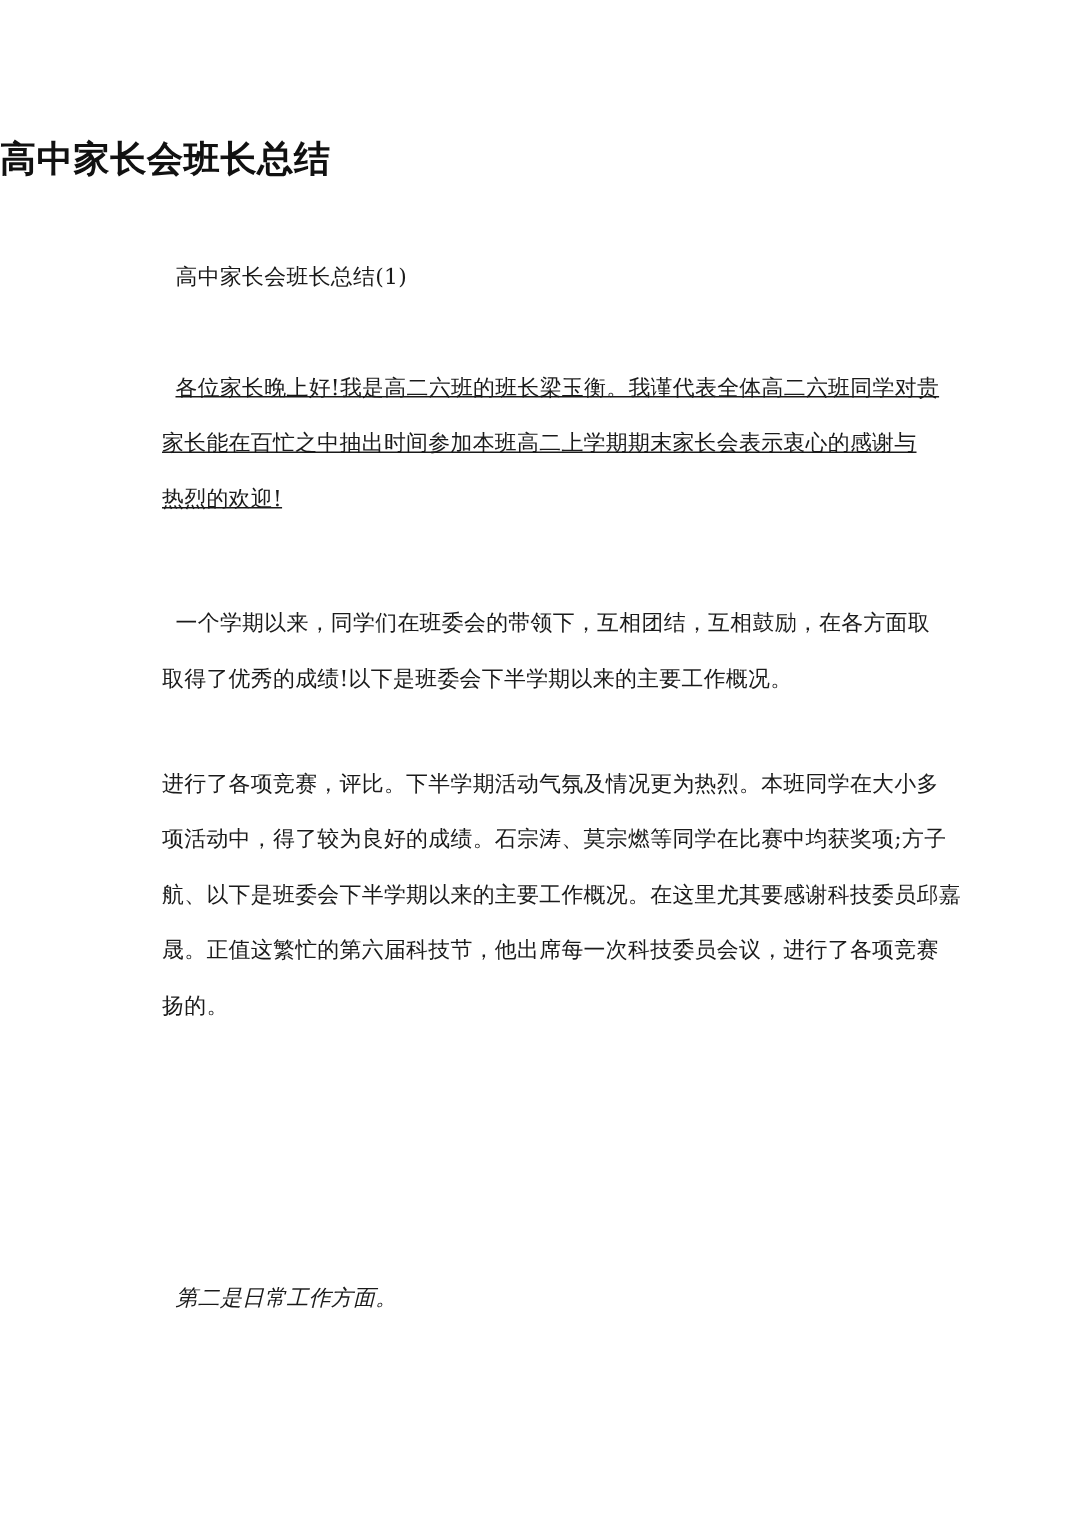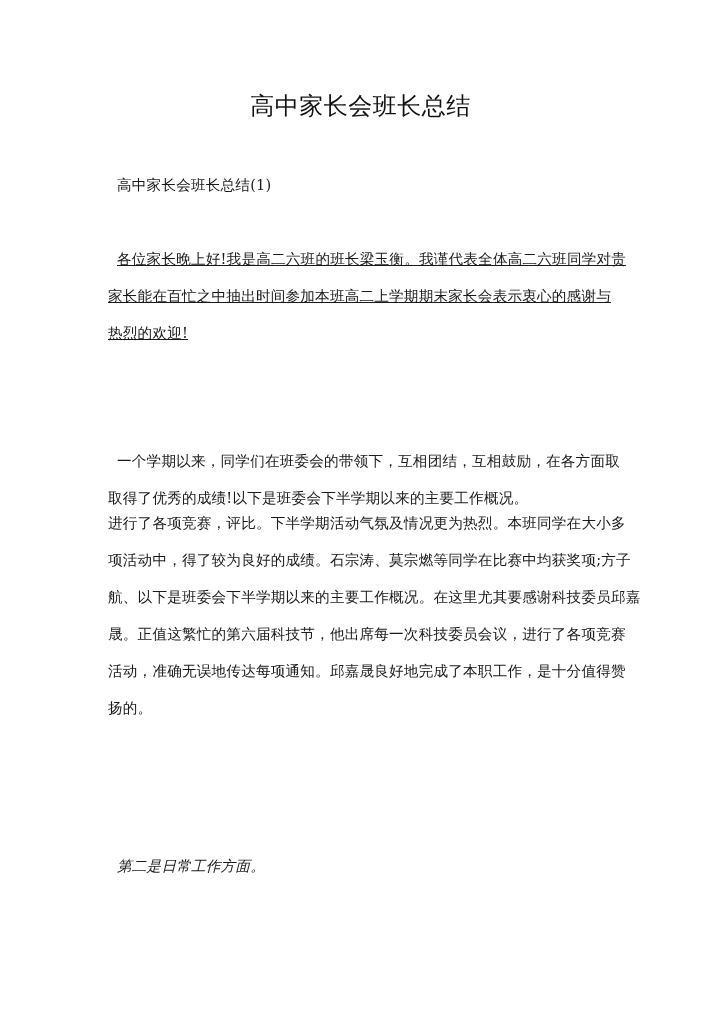--- a/index.html
+++ b/index.html
@@ -1,26 +1,26 @@
 <!DOCTYPE html>
 <html><head>
 <meta charset="utf-8">
 <style>
   html, body { margin: 0; padding: 0; background: #ffffff; }
   body { width: 721px; height: 1020px; position: relative; overflow: hidden;
          font-family: "DejaVu Serif", "Liberation Serif", serif; color: #1a1a1a; }
   .page { position: absolute; left: 0; top: 0; width: 721px; height: 1020px; }
-  .title { position: absolute; top: 88px; left: 0; width: 721px; text-align: center;
-           font-size: 24px; line-height: 36px; letter-spacing: 0.5px; color: #111; }
+  .title { position: absolute; top: 88px; left: 0; width: 721px; text-align: left;
+           font-size: 24px; line-height: 36px; letter-spacing: 0.5px; color: #111; font-weight: bold; }
   .para { position: absolute; left: 108px; width: 508px; font-size: 14.6px;
           line-height: 37px; letter-spacing: 0.2px; text-align: justify; }
   .para .indent { display: inline-block; width: 9px; }
   .subhead { top: 166px; }
   .p1 { top: 240px; text-decoration: underline; }
-  .p2 { top: 442px; }
+  .p2 { top: 397px; }
   .p3 { top: 504px; }
   .p4 { top: 847px; font-style: italic; }
   .line { display: block; white-space: nowrap; }
 </style>
 </head>
 <body>
 
 <div class="page">
   <div class="title">高中家长会班长总结</div>
 
@@ -37,20 +37,19 @@
   <div class="para p2">
     <span class="line"><span class="indent"></span><span>一个学期以来，同学们在班委会的带领下，互相团结，互相鼓励，在各方面取</span></span>
     <span class="line">取得了优秀的成绩!以下是班委会下半学期以来的主要工作概况。</span>
   </div>
 
   <div class="para p3">
     <span class="line">进行了各项竞赛，评比。下半学期活动气氛及情况更为热烈。本班同学在大小多</span>
     <span class="line">项活动中，得了较为良好的成绩。石宗涛、莫宗燃等同学在比赛中均获奖项;方子</span>
     <span class="line">航、以下是班委会下半学期以来的主要工作概况。在这里尤其要感谢科技委员邱嘉</span>
     <span class="line">晟。正值这繁忙的第六届科技节，他出席每一次科技委员会议，进行了各项竞赛</span>
-    <span class="line">活动，准确无误地传达每项通知。邱嘉晟良好地完成了本职工作，是十分值得赞</span>
     <span class="line">扬的。</span>
   </div>
 
   <div class="para p4">
     <span class="line"><span class="indent"></span><span>第二是日常工作方面。</span></span>
   </div>
 </div>
 
 </body></html>

